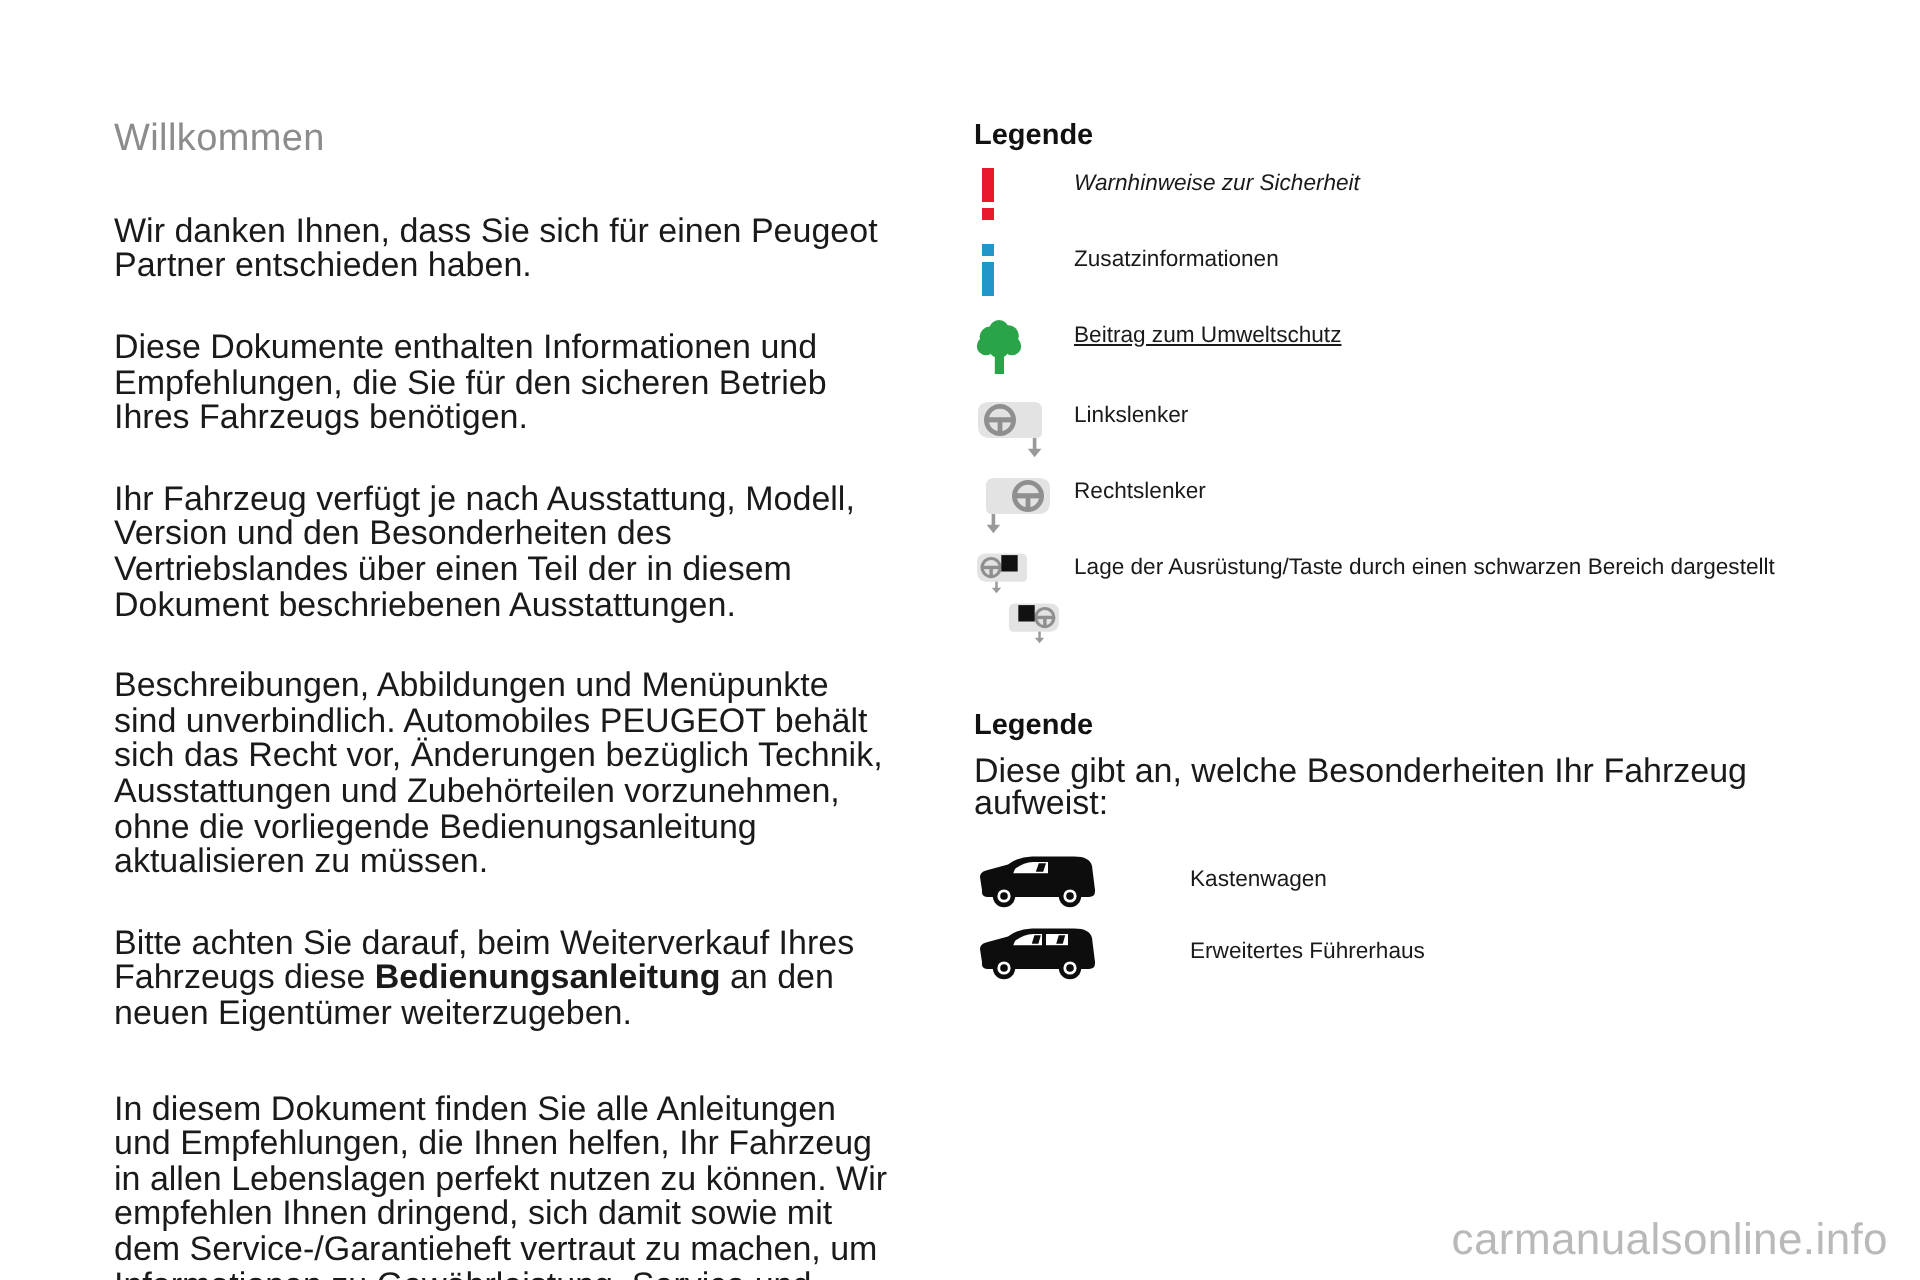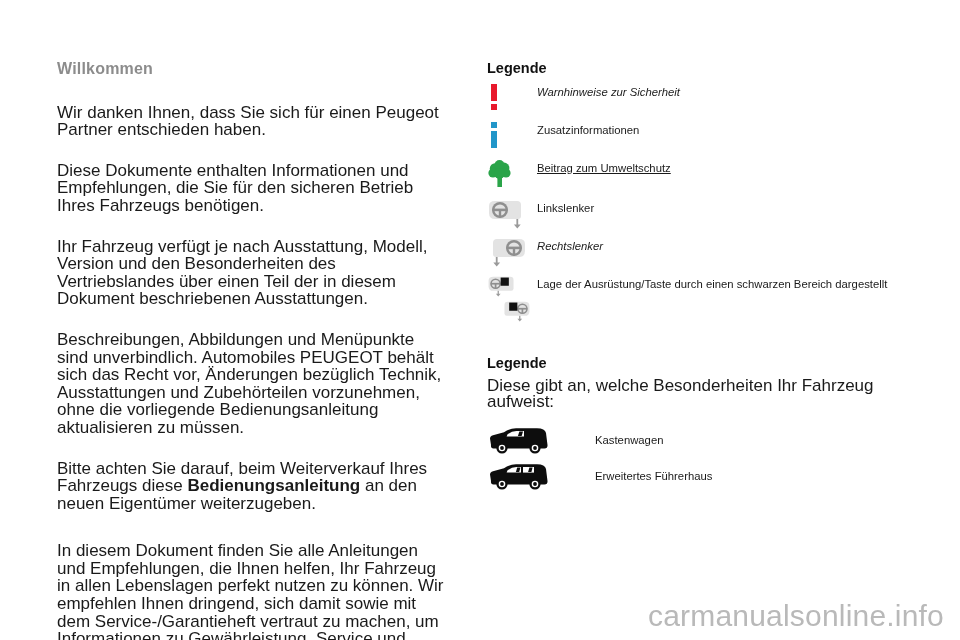--- a/index.html
+++ b/index.html
@@ -23,22 +23,22 @@
   }
 
   
   .col-left {
     position: absolute;
     left: 57px;
     top: 60px;
     width: 392px;
   }
   .welcome-title {
-    font-size: 16px;
-    font-weight: 700;
+    font-size: 19px;
+    font-weight: 400;
     color: #8c8c8c;
     letter-spacing: 0.2px;
     margin: 0 0 26px 0;
     line-height: 1.1;
   }
   .para {
     font-size: 17px;
     line-height: 17.6px;
     color: #1a1a1a;
     margin: 0 0 23px 0;
@@ -85,21 +85,21 @@
     font-size: 11.3px;
     line-height: 15.5px;
     color: #1a1a1a;
     padding-top: 2px;
   }
 
   .row-warning  { height: 38px; font-style: italic; }
   .row-info     { height: 38px; }
   .row-eco      { height: 40px; text-decoration: underline; }
   .row-lhd      { height: 38px; }
-  .row-rhd      { height: 38px; font-style: italic; }
+  .row-rhd      { height: 38px; }
   .row-black    { height: 56px; }
 
   
   .legend2 {
     position: absolute;
     left: 487px;
     top: 355px;
     width: 420px;
   }
   .legend2-sub {
@@ -125,21 +125,21 @@
     margin-left: 32px;
   }
 
   
   .watermark {
     position: absolute;
     left: 0;
     right: 16px;
     bottom: 7px;
     text-align: right;
-    font-size: 30px;
+    font-size: 22px;
     color: #b9b9b9;
     letter-spacing: 0.2px;
     font-family: "Liberation Sans", sans-serif;
   }
 
   svg { display: block; }
 </style>
 </head>
 <body>
 

